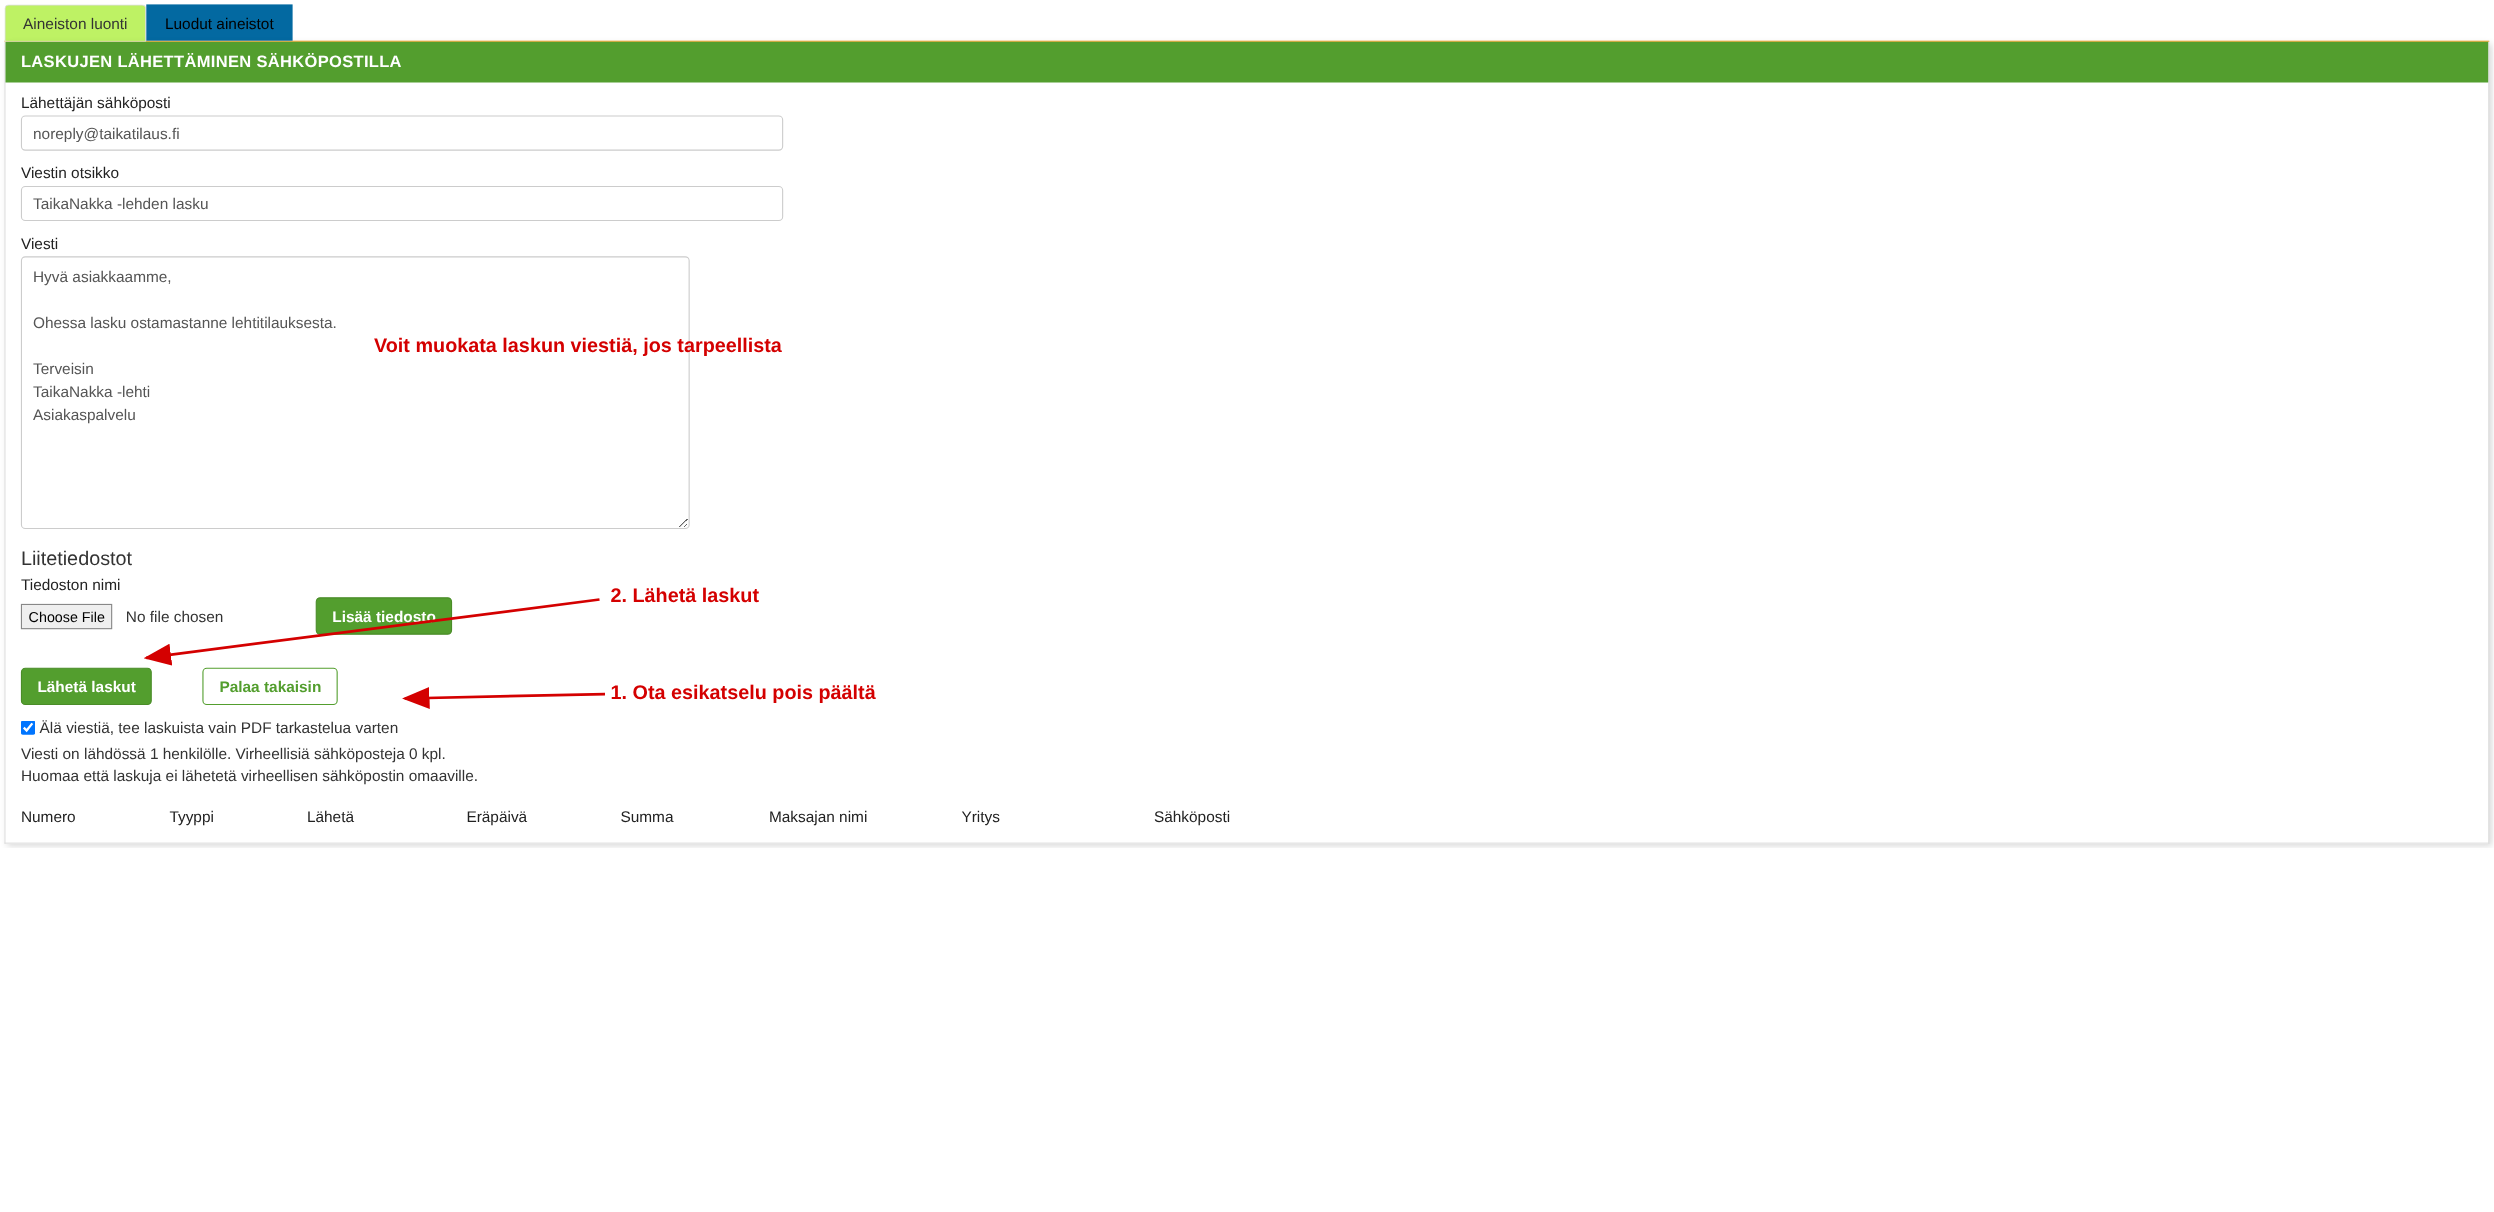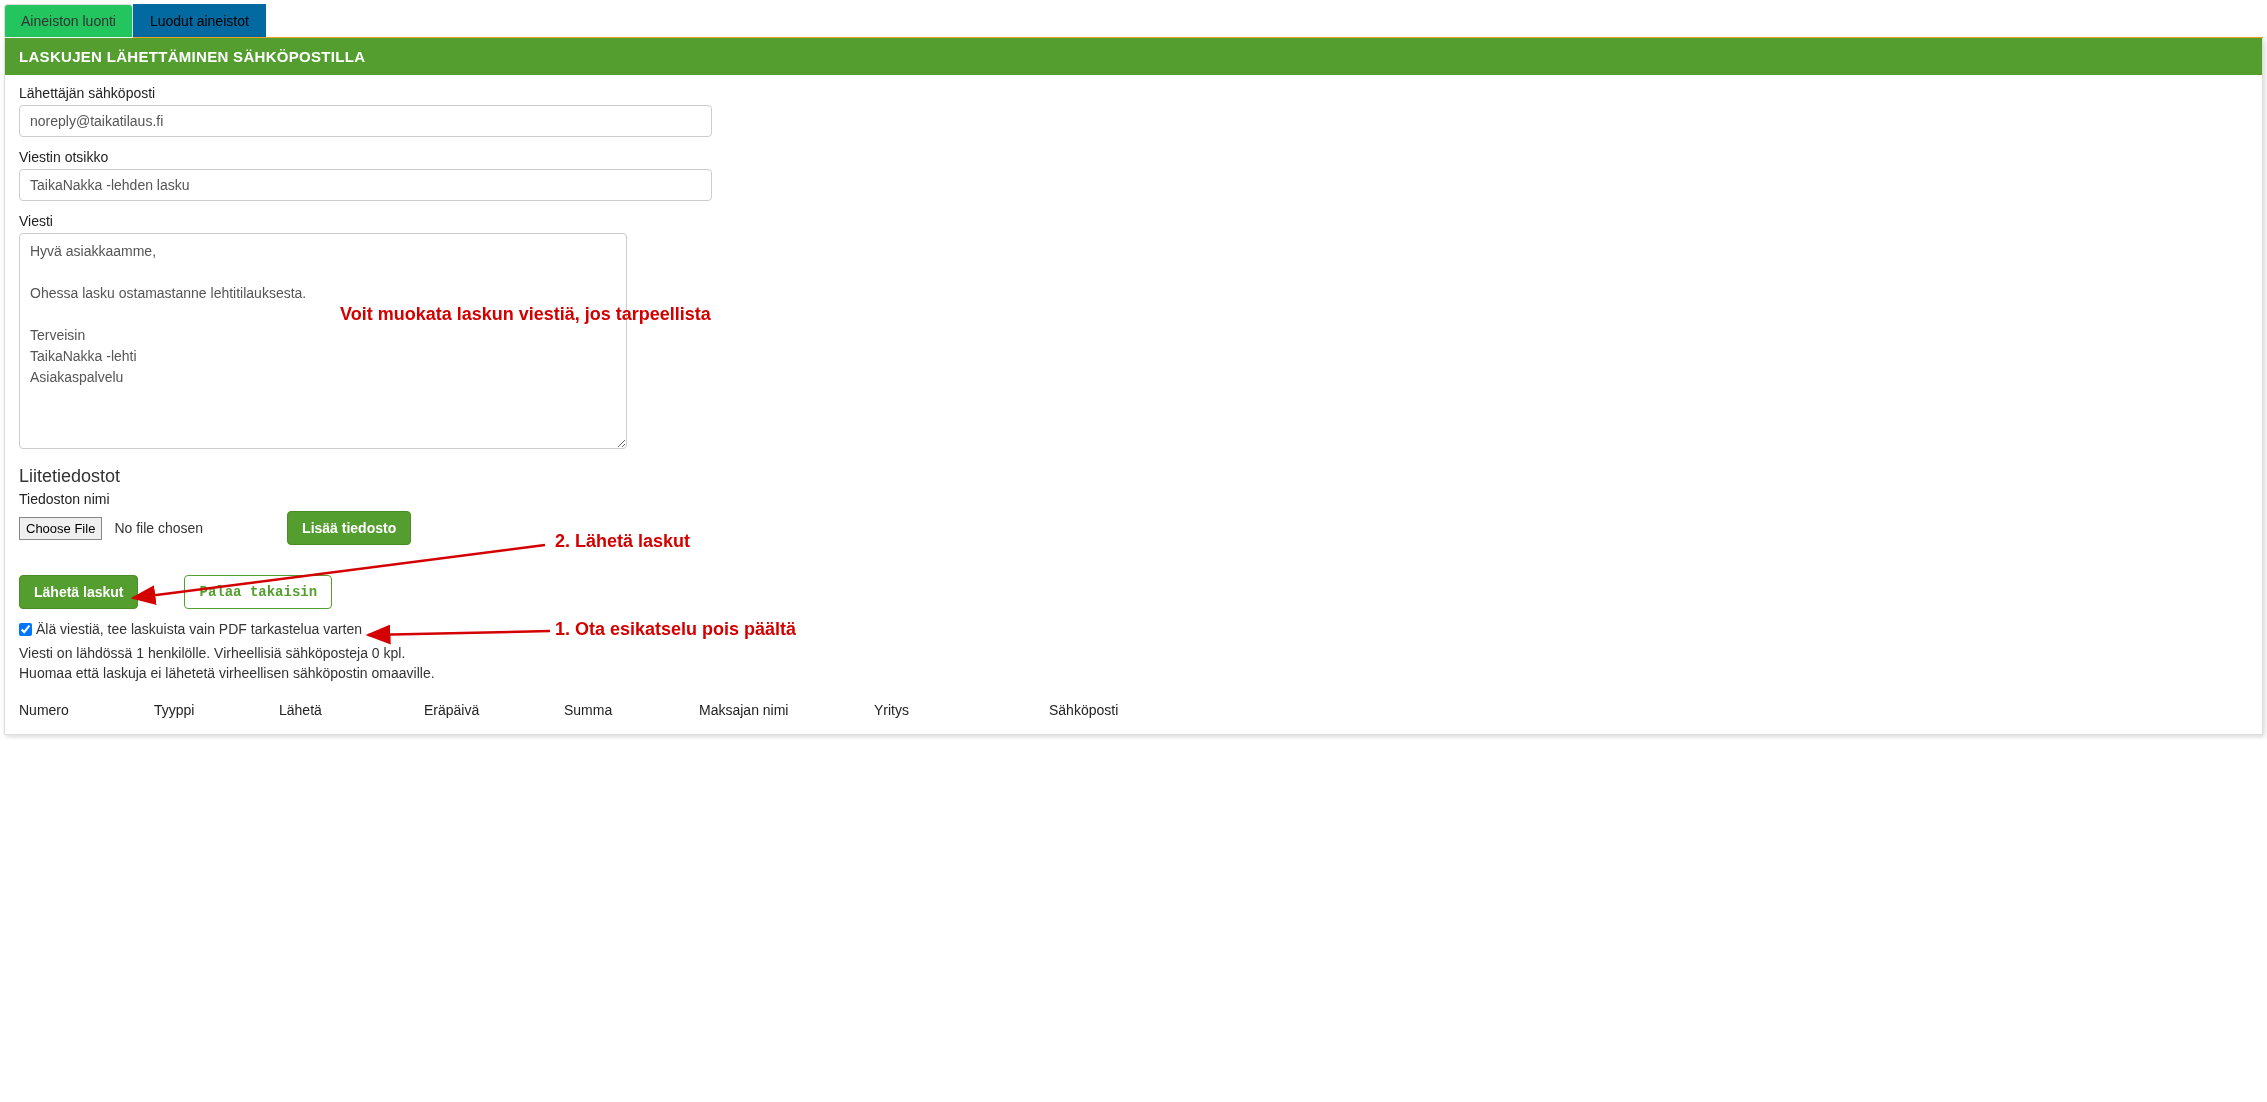--- a/index.html
+++ b/index.html
@@ -19,21 +19,21 @@
       border-bottom: 1px solid #f5a623;
     }
     .tab {
       padding: 8px 16px;
       cursor: pointer;
       font-size: 14px;
       border: 1px solid transparent;
       border-bottom: none;
     }
     .tab.active {
-      background: #22c55e;
+      background: #bef264;
       border: 1px solid #ddd;
       border-bottom: 1px solid #fff;
       margin-bottom: -1px;
       border-radius: 4px 4px 0 0;
     }
     .tab.inactive {
       background: #0369a1;
       color: #000;
     }
     .panel {
@@ -64,21 +64,21 @@
       width: 693px;
       padding: 7px 10px;
       border: 1px solid #ccc;
       border-radius: 4px;
       font-size: 14px;
       color: #555;
       margin-bottom: 12px;
     }
     .textarea {
       width: 608px;
-      height: 216px;
+      height: 248px;
       padding: 7px 10px;
       border: 1px solid #ccc;
       border-radius: 4px;
       font-size: 14px;
       color: #555;
       resize: both;
       font-family: Arial, Helvetica, sans-serif;
       line-height: 1.5;
     }
     .attachments-heading {
@@ -116,21 +116,20 @@
     }
     .btn-outline-green {
       background: #fff;
       color: #539e2e;
       border: 1px solid #539e2e;
       padding: 8px 14px;
       font-size: 14px;
       border-radius: 4px;
       cursor: pointer;
       font-weight: bold;
-      font-family: Liberation Mono, monospace;
     }
     .button-row {
       display: flex;
       gap: 46px;
       margin-top: 30px;
       align-items: center;
     }
     .checkbox-row {
       margin-top: 12px;
       display: flex;

